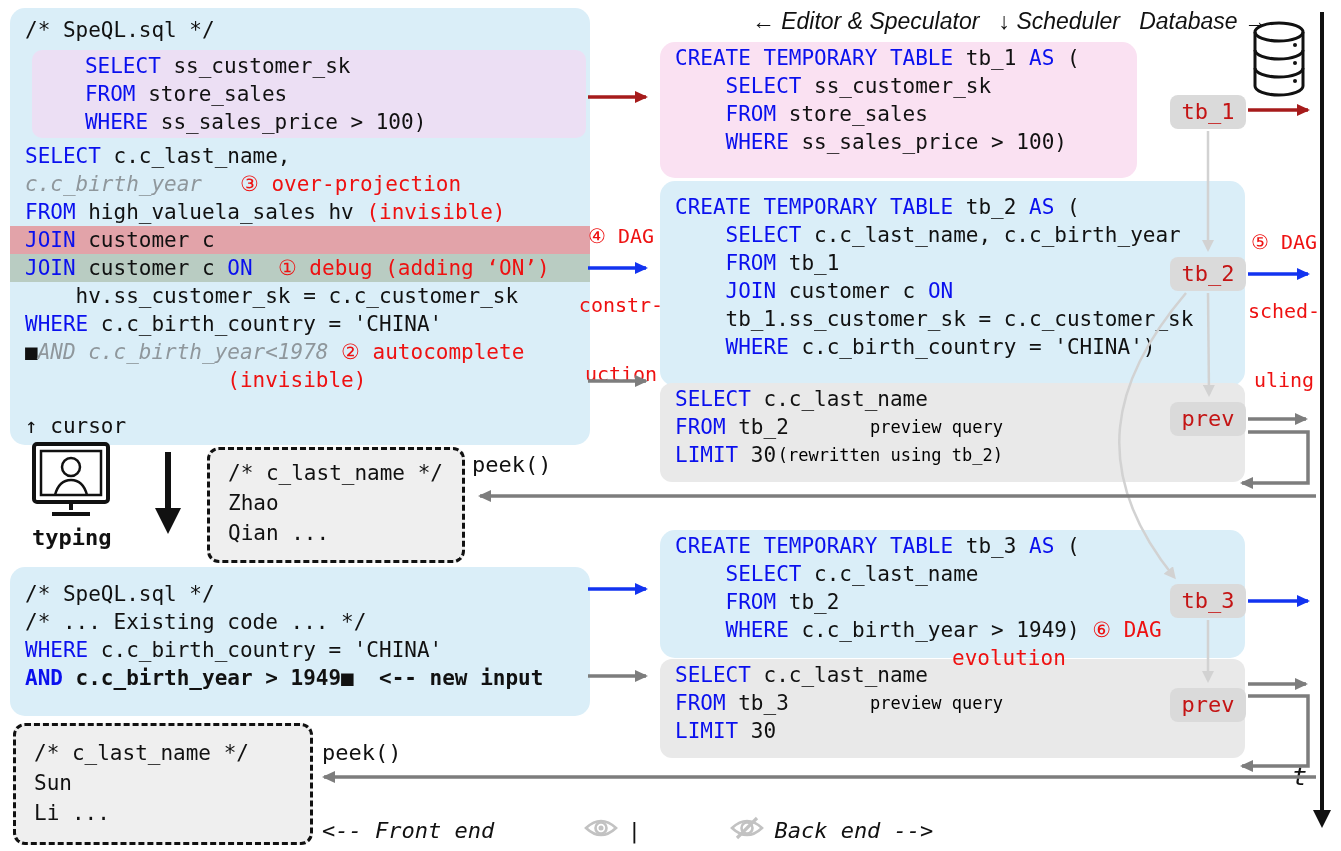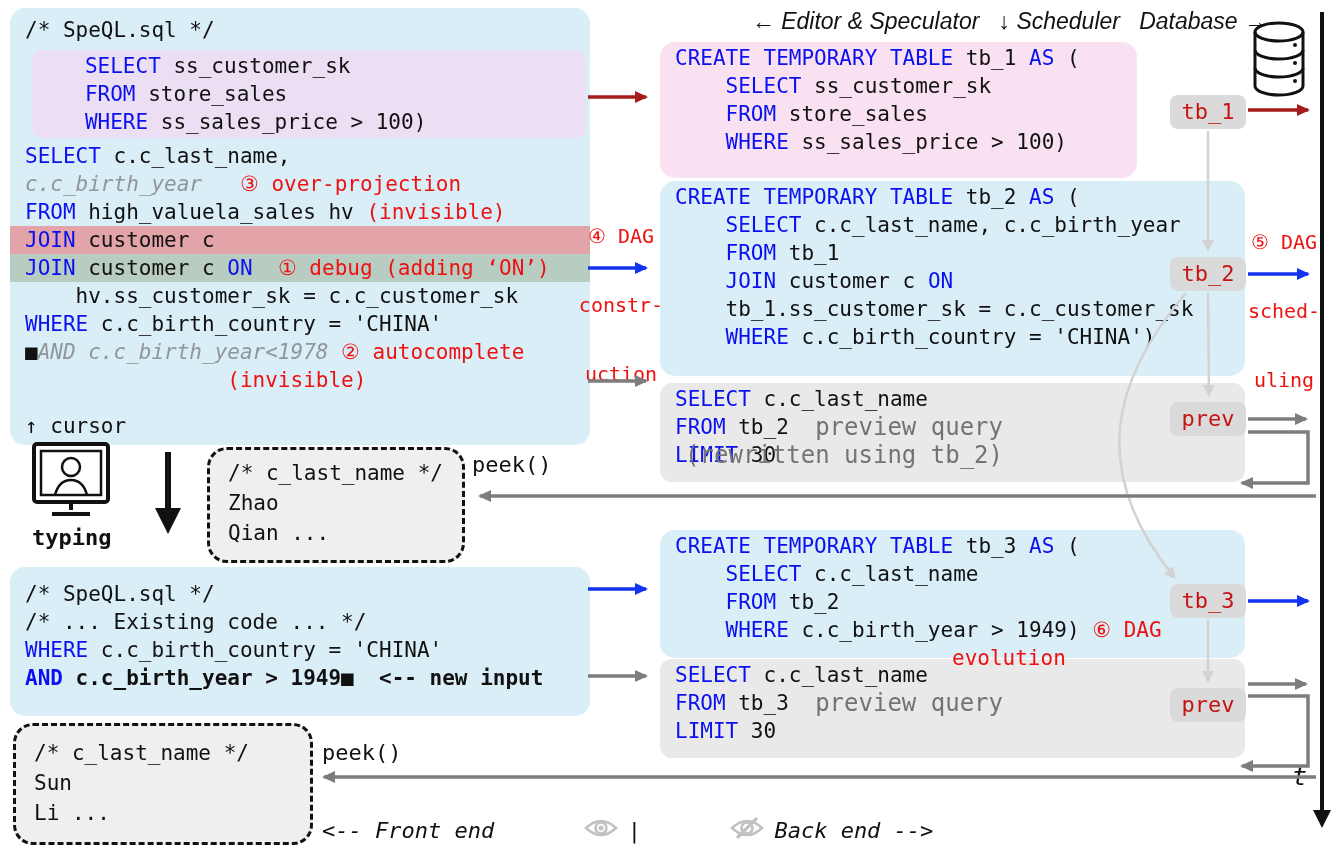--- a/index.html
+++ b/index.html
@@ -12,28 +12,28 @@
   .tok-kw{color:#0a10ee;}
   .tok-gri{color:#8f979c;font-style:italic;}
   .tok-red{color:#ee1111;}
   .line.row-pink{background:#e2a3a9;}
   .line.row-green{background:#b9ccc2;}
   .line.bold{font-weight:bold;}
   .blk-speql1{left:10px;top:8px;width:580px;height:429px;background:#daeef8;padding-top:8px;}
   .cte-purple{background:#ecdff4;border-radius:10px;margin:6px 4px 4px 22px;padding:2px 0;}
   .blk-speql2{left:10px;top:567px;width:580px;height:136px;background:#daeef8;padding-top:13px;}
   .blk-tb1{left:660px;top:42px;width:477px;height:134px;background:#fae1f2;padding-top:2px;}
-  .blk-tb2{left:660px;top:181px;width:585px;height:193px;background:#daeef8;padding-top:2px;}
+  .blk-tb2{left:660px;top:181px;width:585px;height:193px;background:#daeef8;padding-top:12px;}
   .blk-prev1{left:660px;top:383px;width:585px;height:97px;background:#e9e9e9;padding-top:2px;border-radius:12px;}
   .blk-tb3{left:660px;top:530px;width:585px;height:126px;background:#daeef8;padding-top:2px;}
   .blk-prev2{left:660px;top:659px;width:585px;height:97px;background:#e9e9e9;padding-top:2px;border-radius:12px;}
-  .gray-note{position:absolute;right:242px;color:#737373;font-size:24px;line-height:28px;white-space:pre;}
+  .gray-note{position:absolute;right:242px;color:#000000;font-size:17px;line-height:28px;white-space:pre;}
   .note-a{top:30px;} .note-b{top:58px;}
   
-  .peekbox{position:absolute;background:#efefef;border:3px dashed #111;border-radius:20px;
+  .peekbox{position:absolute;background:#efefef;border:3px dashed #111;border-radius:12px;
            font-size:21px;color:#111;}
   .peekbox .line{height:30px;line-height:30px;padding-left:18px;}
   .peek1{left:207px;top:447px;width:252px;height:102px;padding-top:8px;}
   .peek2{left:13px;top:723px;width:294px;height:104px;padding-top:12px;}
   
   .nodelbl{position:absolute;width:76px;height:34px;background:#dadada;border-radius:8px;
            color:#c41414;font-size:22px;line-height:34px;text-align:center;z-index:6;}
   .lbl-tb1{left:1170px;top:95px;} .lbl-tb2{left:1170px;top:257px;}
   .lbl-prev1{left:1170px;top:402px;} .lbl-tb3{left:1170px;top:584px;}
   .lbl-prev2{left:1170px;top:688px;}

